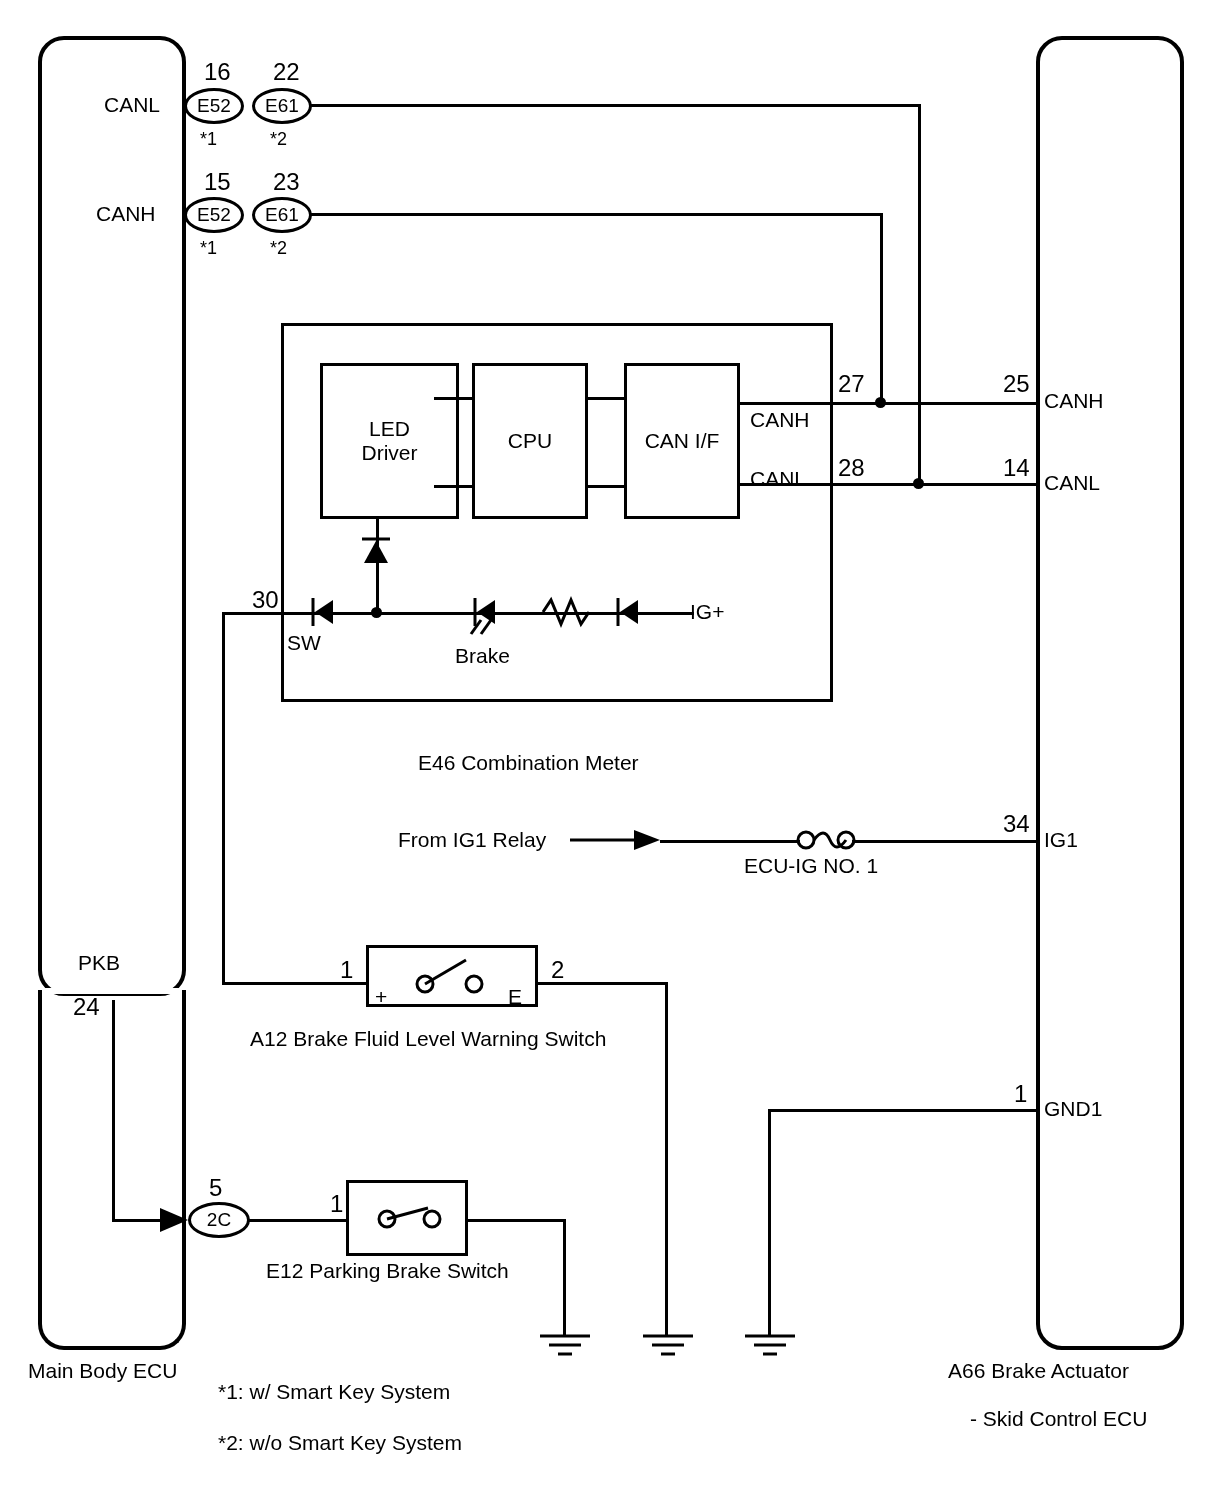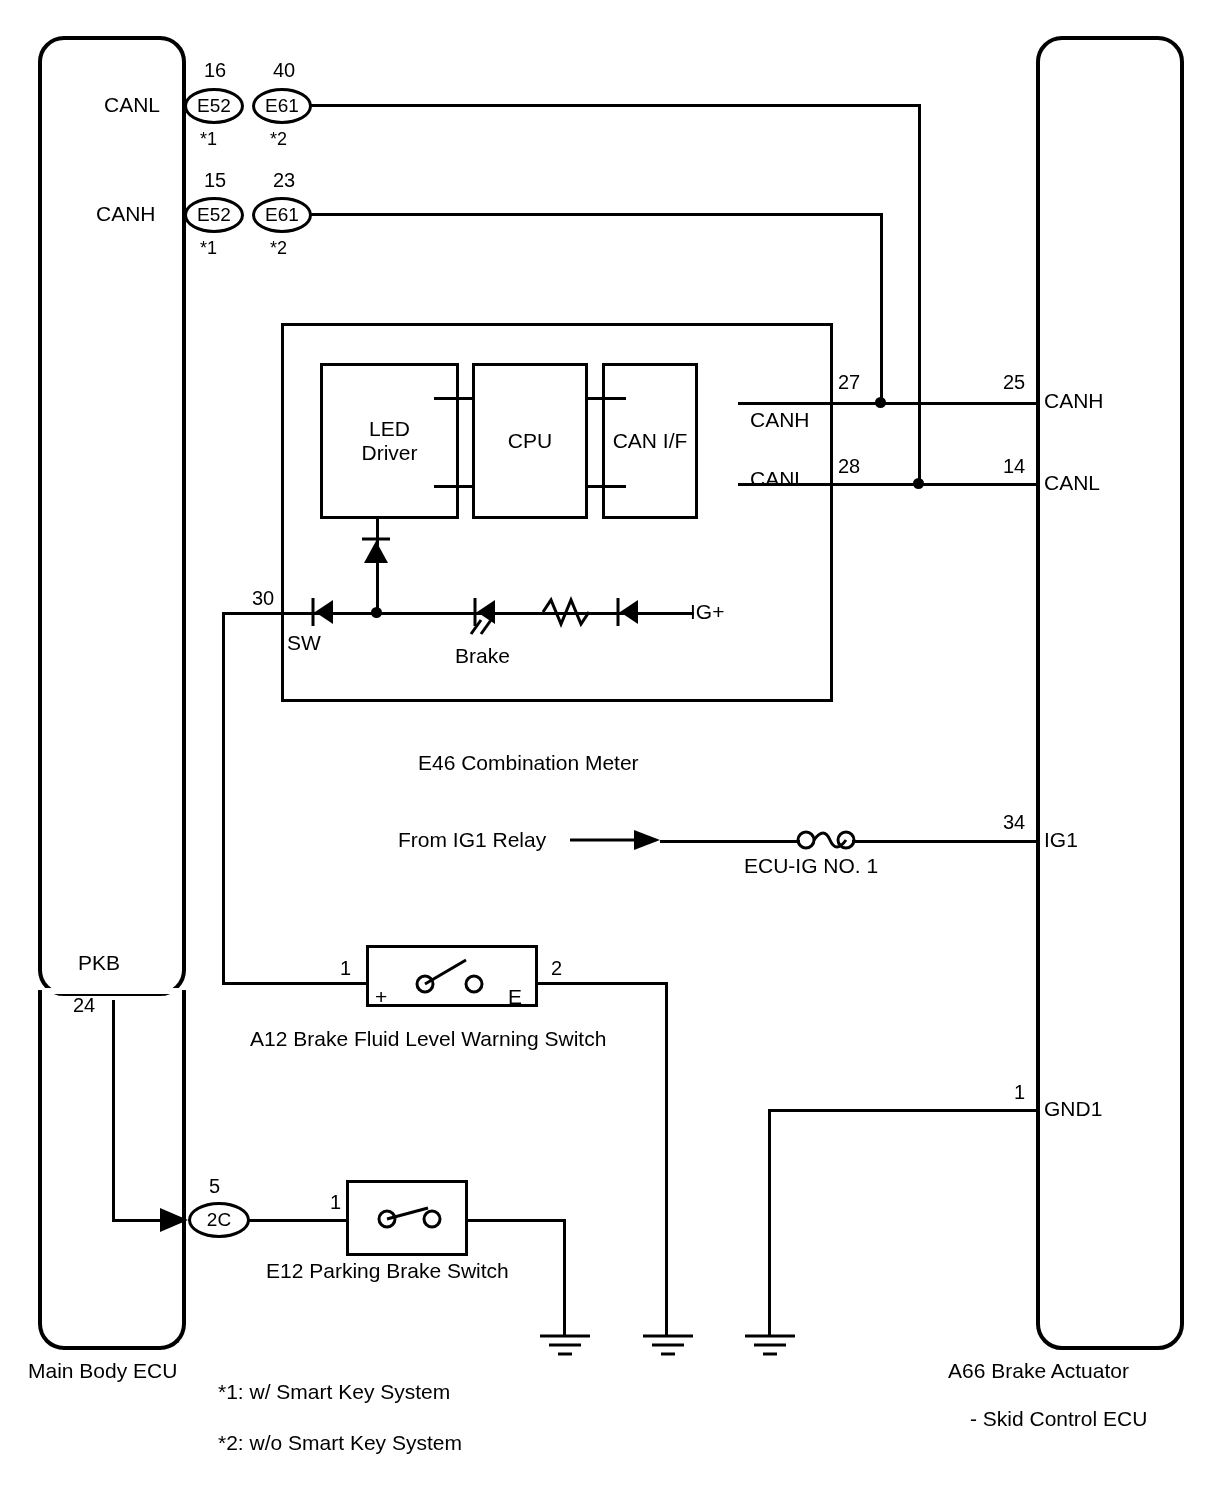--- a/index.html
+++ b/index.html
@@ -22,21 +22,21 @@
     position: absolute;
     font-size: 21px;
     line-height: 1;
     white-space: nowrap;
     color: #000;
   }
   .lbl.small {
     font-size: 18px;
   }
   .lbl.pin {
-    font-size: 20px;
+    font-size: 24px;
   }
   .box {
     position: absolute;
     border: 3px solid #000;
     background: transparent;
     box-sizing: border-box;
   }
   .ecu {
     position: absolute;
     border: 4px solid #000;
@@ -95,21 +95,21 @@
 
   <div class="wire" style="left:42px; top:988px; width:140px; height:6px; background:#fff;"></div>
 
   <div class="lbl" style="left:28px; top:1360px;">Main Body ECU</div>
 
   <div class="lbl" style="left:78px; top:952px;">PKB</div>
   <div class="lbl pin" style="left:73px; top:995px;">24</div>
 
   <div class="lbl" style="left:104px; top:94px;">CANL</div>
   <div class="lbl pin" style="left:204px; top:60px;">16</div>
-  <div class="lbl pin" style="left:273px; top:60px;">40</div>
+  <div class="lbl pin" style="left:273px; top:60px;">22</div>
   <div class="conn" style="left:184px; top:88px; width:60px; height:36px;">E52</div>
   <div class="conn" style="left:252px; top:88px; width:60px; height:36px;">E61</div>
   <div class="lbl small" style="left:200px; top:130px;">*1</div>
   <div class="lbl small" style="left:270px; top:130px;">*2</div>
 
   <div class="wire h" style="left:310px; top:104px; width:610px;"></div>
   <div class="wire v" style="left:918px; top:104px; height:379px;"></div>
 
   <div class="lbl" style="left:96px; top:203px;">CANH</div>
   <div class="lbl pin" style="left:204px; top:170px;">15</div>
@@ -125,21 +125,21 @@
   <div class="box" style="left:281px; top:323px; width:552px; height:379px;"></div>
   <div class="lbl" style="left:418px; top:752px;">E46   Combination Meter</div>
 
   <div class="innerbox" style="left:320px; top:363px; width:139px; height:156px; flex-direction:column;">
     <span>LED</span>
     <span>Driver</span>
   </div>
 
   <div class="innerbox" style="left:472px; top:363px; width:116px; height:156px;">CPU</div>
 
-  <div class="innerbox" style="left:602px; top:363px; width:96px; height:156px;">CAN I/F</div>
+  <div class="innerbox" style="left:624px; top:363px; width:116px; height:156px;">CAN I/F</div>
 
   <div class="wire h" style="left:434px; top:397px; width:40px;"></div>
   <div class="wire h" style="left:434px; top:485px; width:40px;"></div>
   <div class="wire h" style="left:586px; top:397px; width:40px;"></div>
   <div class="wire h" style="left:586px; top:485px; width:40px;"></div>
 
   <div class="lbl" style="left:750px; top:409px;">CANH</div>
   <div class="lbl" style="left:750px; top:468px;">CANL</div>
   <div class="wire h" style="left:738px; top:402px; width:300px;"></div>
   <div class="wire h" style="left:738px; top:483px; width:300px;"></div>

